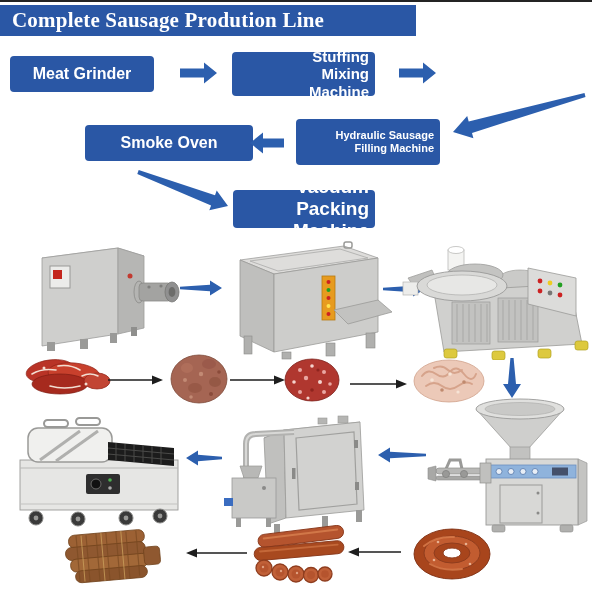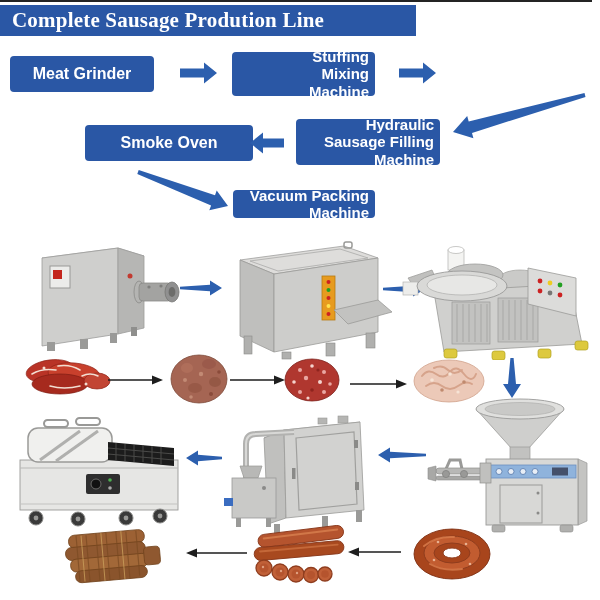--- a/index.html
+++ b/index.html
@@ -53,29 +53,29 @@
   <svg class="abs" style="left:445px;top:90px" width="150" height="52">
       <polygon points="139.5,3.1 23.7,31.4 22.2,26.1 8.0,42.0 28.4,48.2 27.0,42.9 140.5,6.9" fill="#2c5fae"></polygon>
     </svg>
 
   <div class="fbox" style="left:85px;top:125px;width:168px;height:36px;font-size:16px;">
     <span>Smoke Oven</span>
   </div>
   <svg class="abs" style="left:247px;top:132px" width="40" height="22">
       <polygon points="37.0,6.5 16.0,6.5 16.0,0.5 3.0,11.0 16.0,21.5 16.0,15.5 37.0,15.5" fill="#2c5fae"></polygon>
     </svg>
-  <div class="fbox" style="left:296px;top:119px;width:144px;height:46px;font-size:15px;">
+  <div class="fbox" style="left:296px;top:119px;width:144px;height:46px;font-size:11px;">
     <span>Hydraulic Sausage Filling Machine</span>
   </div>
 
   <svg class="abs" style="left:130px;top:166px" width="106" height="48">
       <polygon points="7.3,7.9 81.1,39.5 79.3,44.2 98.0,40.0 86.7,24.5 85.0,29.2 8.7,4.1" fill="#2c5fae"></polygon>
     </svg>
 
-  <div class="fbox" style="left:233px;top:190px;width:142px;height:28px;font-size:15px;">
+  <div class="fbox" style="left:233px;top:190px;width:142px;height:38px;font-size:19px;">
     <span>Vacuum Packing Machine</span>
   </div>
 
   <svg class="abs" style="left:18px;top:236px" width="165" height="118" viewBox="0 0 165 118">
     <polygon points="24,22 100,12 126,20 52,31" fill="#dddddb" stroke="#a5a5a3" stroke-width="0.7"></polygon>
     <polygon points="24,22 100,12 100,98 24,110" fill="#cfcfcd" stroke="#9c9c9a" stroke-width="0.8"></polygon>
     <polygon points="100,12 126,20 126,92 100,98" fill="#b6b6b4" stroke="#9c9c9a" stroke-width="0.8"></polygon>
     <rect x="32" y="30" width="20" height="22" fill="#ececea" stroke="#999997"></rect>
     <rect x="35" y="34" width="9" height="9" fill="#c4261d"></rect>
     <circle cx="112" cy="40" r="2.5" fill="#c23a30"></circle>

